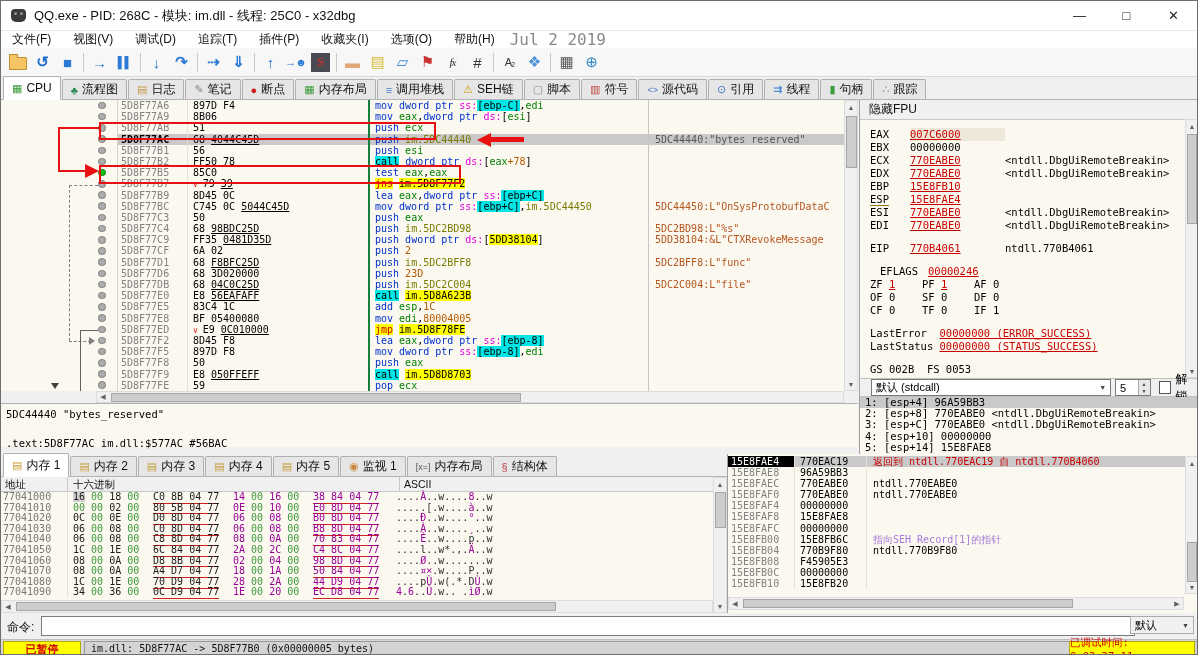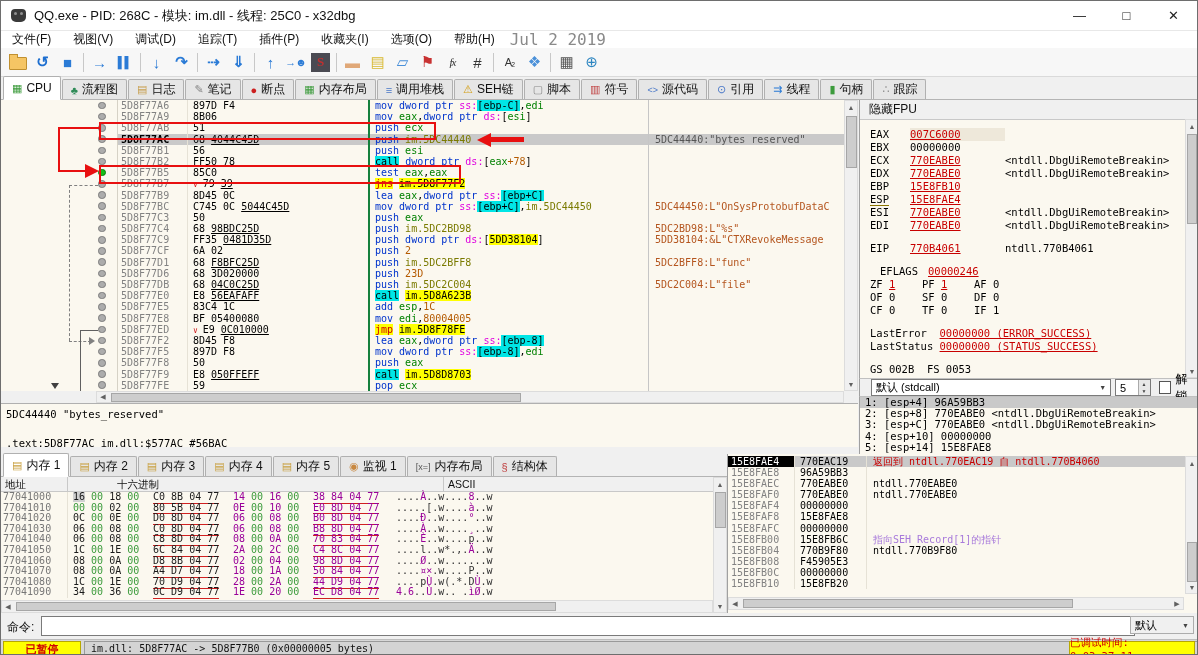--- a/index.html
+++ b/index.html
@@ -81,21 +81,21 @@
   .arow.sel{background:#C9C9C9;}
 
   
   #infopane{position:absolute;left:0;top:402px;width:857px;height:44px;background:#FBF8EF;border-top:1px solid #B0B0B0;box-sizing:border-box;font-family:"DejaVu Sans Mono",monospace;font-size:10.5px;color:#000;}
 
   
   .tabbar2{position:absolute;left:0;top:453px;width:726px;height:23px;background:#F0F0F0;display:flex;align-items:flex-end;padding-left:2px;border-bottom:1px solid #B4B4B4;box-sizing:border-box;}
   #dumppane{position:absolute;left:0;top:476px;width:726px;height:136px;background:#FBF8EF;overflow:hidden;}
   .dhead{display:flex;height:14px;background:#F0F0F0;border-bottom:1px solid #C8C8C8;font-size:10.5px;color:#111;line-height:14px;}
   .dh-a{width:67px;padding-left:4px;border-right:1px solid #C8C8C8;box-sizing:border-box;}
-  .dh-h{width:332px;padding-left:5px;border-right:1px solid #C8C8C8;box-sizing:border-box;margin-left:44px;}
+  .dh-h{width:332px;padding-left:5px;border-right:1px solid #C8C8C8;box-sizing:border-box;}
   .dh-s{flex:1;padding-left:4px;}
   .dmrow{display:flex;height:10.6px;line-height:10.8px;font-family:"DejaVu Sans Mono",monospace;font-size:10px;white-space:pre;}
   .d-addr{width:67px;flex:none;color:#777;padding-left:2px;border-right:1px solid #E6E2D6;box-sizing:border-box;}
   .dg{width:80px;flex:none;padding-left:5px;box-sizing:border-box;}
   .dg .grp{display:inline-block;}
   .dg.pg .grp{border-bottom:1.4px solid #D02020;}
   .bb{color:#1A1A1A;}.bp2{color:#990099;}.bz{color:#3C9B3C;}
   .cur{background:#D0D0D0;}
   .d-ascii{padding-left:8px;}
   .ac1{color:#333;}.ac2{color:#990099;}

